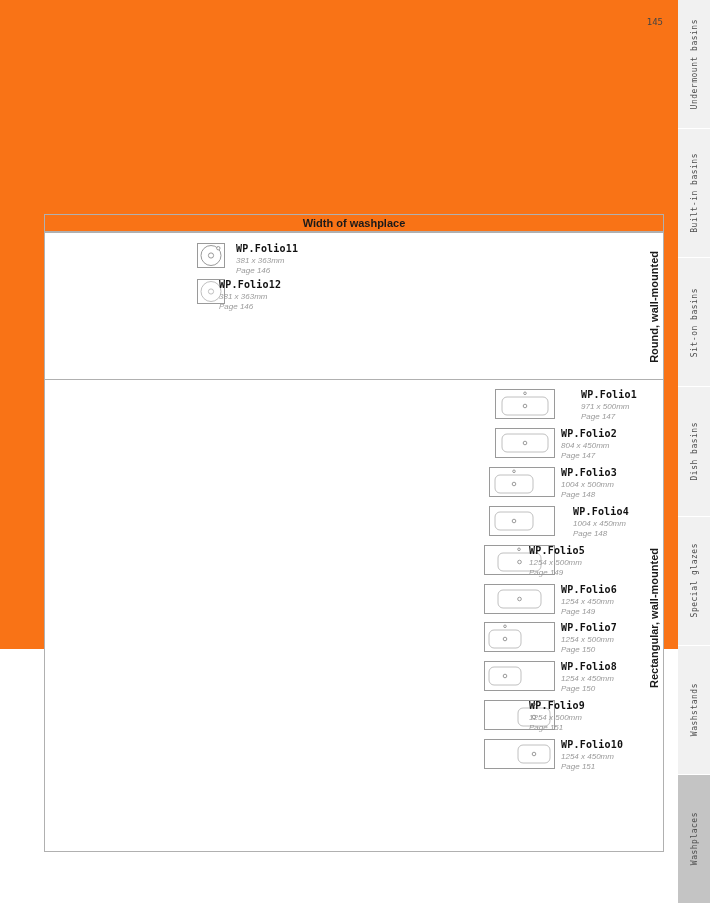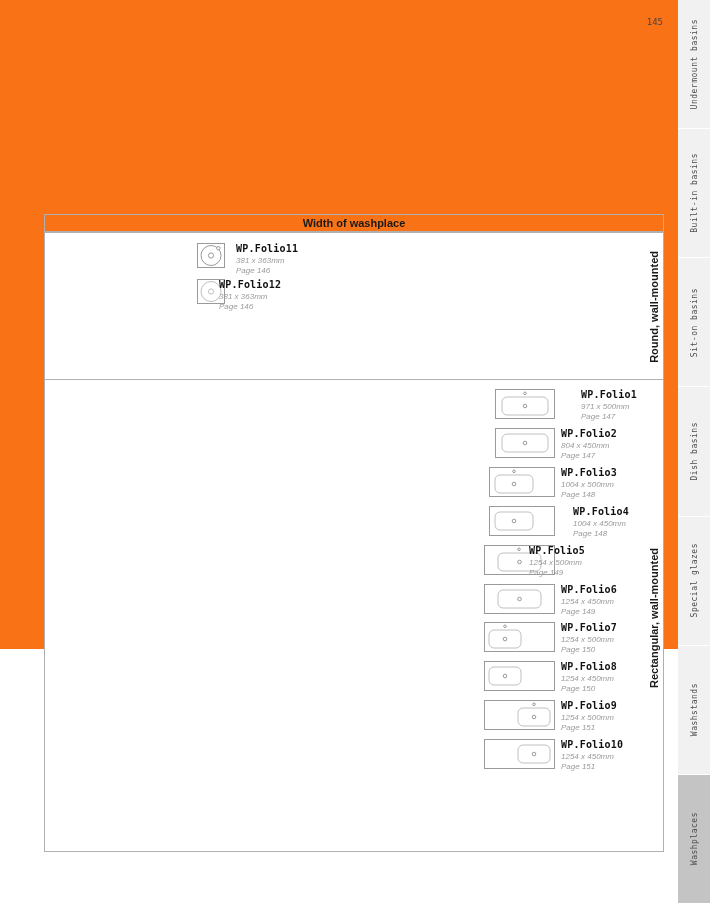--- a/index.html
+++ b/index.html
@@ -186,21 +186,21 @@
             <div class="prod-page">Page 150</div>
           </div>
         </div>
         <div class="prod-row" style="top: 320px; left: 0px; right: 0px;">
           <span class="prod-icon" style="left: 439px;"><svg width="71" height="30" viewBox="0 0 71 30">
               <rect x="0.5" y="0.5" width="70" height="29" fill="none" stroke="#9a9a9a"></rect>
               <rect x="34" y="8" width="32" height="18" rx="5" fill="none" stroke="#c0c0c0"></rect>
               <circle cx="50" cy="4.3" r="1.3" fill="none" stroke="#9a9a9a"></circle>
               <circle cx="50" cy="17" r="1.8" fill="none" stroke="#9a9a9a"></circle>
             </svg></span>
-          <div class="prod-text" style="left: 516px;">
+          <div class="prod-text" style="left: 484px;">
             <div class="prod-name">WP.Folio9</div>
             <div class="prod-size">1254 x 500mm</div>
             <div class="prod-page">Page 151</div>
           </div>
         </div>
         <div class="prod-row" style="top: 359px; left: 0px; right: 0px;">
           <span class="prod-icon" style="left: 439px;"><svg width="71" height="30" viewBox="0 0 71 30">
               <rect x="0.5" y="0.5" width="70" height="29" fill="none" stroke="#9a9a9a"></rect>
               <rect x="34" y="6" width="32" height="18" rx="5" fill="none" stroke="#c0c0c0"></rect>
               <circle cx="50" cy="15" r="1.8" fill="none" stroke="#9a9a9a"></circle>

